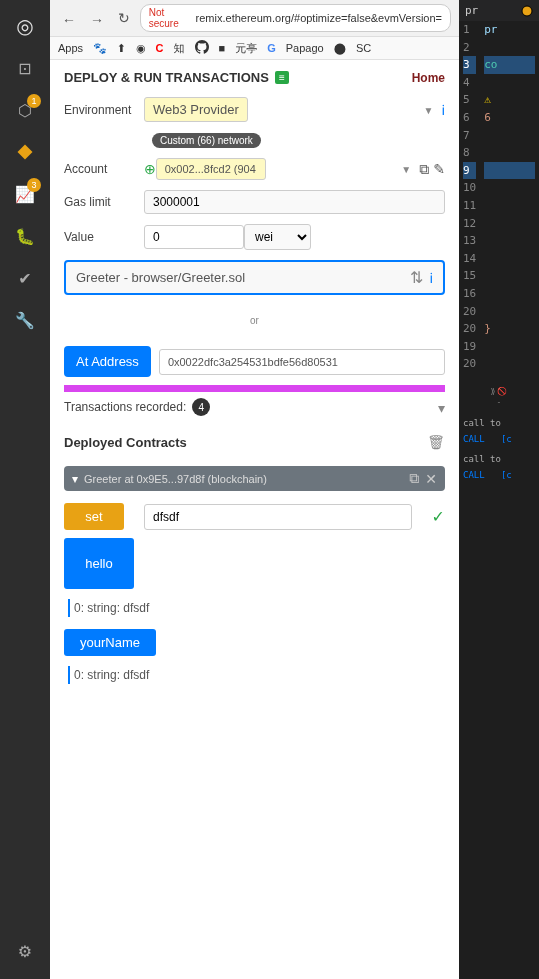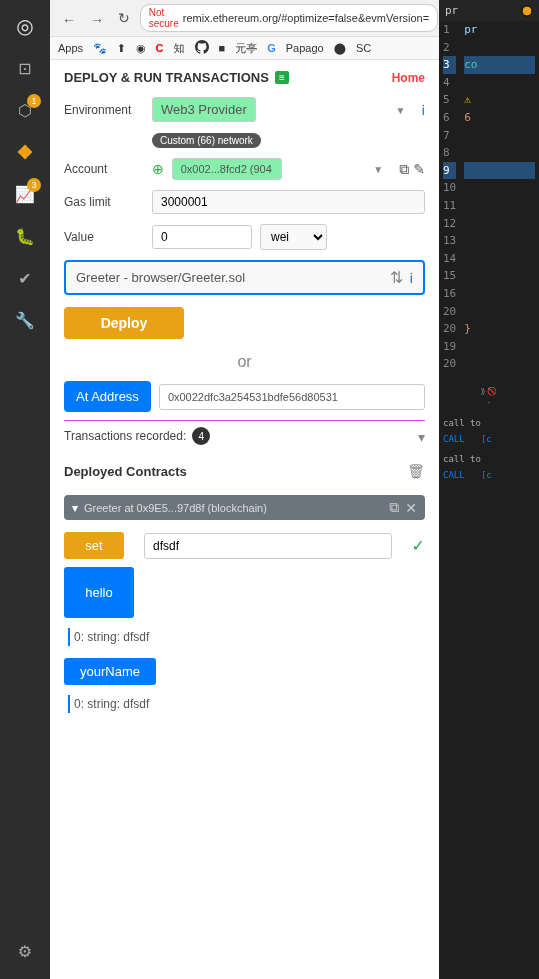--- a/index.html
+++ b/index.html
@@ -132,21 +132,20 @@
       background: #28a745;
       color: #fff;
       font-size: 10px;
       padding: 1px 4px;
       border-radius: 2px;
     }
 
     .form-row {
       display: flex;
       align-items: center;
-      gap: 8px;
       margin-bottom: 2px;
     }
     .form-label {
       min-width: 80px;
       color: #444;
       font-size: 12px;
     }
     .form-input {
       flex: 1;
       border: 1px solid #ccc;
@@ -154,21 +153,21 @@
       padding: 4px 8px;
       font-size: 12px;
       background: #f9f9f9;
     }
     .form-select {
       flex: 1;
       border: 1px solid #ccc;
       border-radius: 3px;
       padding: 4px 8px;
       font-size: 13px;
-      background: #86efac;
+      background: #fef9c3;
       color: #555;
       appearance: none;
       -webkit-appearance: none;
     }
     .select-wrapper {
       flex: 1;
       position: relative;
     }
     .select-wrapper::after {
       content: '▼';
@@ -241,22 +240,22 @@
       padding: 8px 20px;
       font-size: 14px;
       font-weight: bold;
       cursor: pointer;
       width: 120px;
       margin: 4px 0;
     }
     .or-text {
       color: #888;
       text-align: center;
-      font-size: 16px;
-      margin: 2px 0;
+      font-size: 10px;
+      margin: 12px 0;
     }
 
     .at-address-row {
       display: flex;
       align-items: center;
       gap: 8px;
     }
     .at-address-btn {
       background: #007bff;
       color: #fff;
@@ -274,21 +273,21 @@
       padding: 6px 8px;
       font-size: 11px;
       color: #555;
     }
 
     .transactions-row {
       display: flex;
       align-items: flex-end;
       justify-content: space-between;
       padding: 6px 0;
-      border-top: 1px solid #d946ef;
+      border-top: 7px solid #d946ef;
     }
     .transactions-label {
       font-size: 12px;
       color: #444;
       display: flex;
       align-items: center;
       gap: 6px;
     }
     .tx-badge {
       background: #333;
@@ -400,21 +399,21 @@
     .result-text {
       color: #555;
       font-size: 12px;
       padding: 2px 0 2px 4px;
       border-left: 2px solid #007bff;
       margin: 2px 0 4px 4px;
     }
 
     
     .code-panel {
-      width: 100px;
+      width: 80px;
       background: #1e1e1e;
       color: #ccc;
       font-size: 11px;
       padding: 0;
       min-height: 979px;
       font-family: monospace;
     }
     .code-header {
       background: #252526;
       color: #ccc;
@@ -510,21 +509,21 @@
     <span>Papago</span>
     <span>⬤</span>
     <span>SC</span>
   </div>
 
   <div class="deploy-panel">
 
     <div class="panel-title">
       <span>DEPLOY &amp; RUN TRANSACTIONS</span>
       <span class="panel-title-icon">≡</span>
-      <span style="margin-left:auto; color:#ef4444; font-size:12px;">Home</span>
+      <span style="margin-left:auto; color:#7f1d1d; font-size:12px;">Home</span>
     </div>
 
     <div class="form-row">
       <span class="form-label">Environment</span>
       <div class="select-wrapper">
         <select class="form-select">
           <option>Web3 Provider</option>
           <option>JavaScript VM</option>
           <option>Injected Web3</option>
         </select>
@@ -565,23 +564,20 @@
         <option>ether</option>
       </select>
     </div>
 
     <div class="contract-selector">
       <span style="flex:1; color:#555; font-size:13px;">Greeter - browser/Greeter.sol</span>
       <span style="font-size:16px; color:#888; cursor:pointer;">⇅</span>
       <span class="info-icon">ℹ</span>
     </div>
 
-    <div>
-      <button class="deploy-btn">Deploy</button>
-    </div>
 
     <div class="or-text">or</div>
 
     <div class="at-address-row">
       <button class="at-address-btn">At Address</button>
       <input class="at-address-input" type="text" value="0x0022dfc3a254531bdfe56d80531" style="">
     </div>
 
     <div class="transactions-row">
       <div class="transactions-label">

